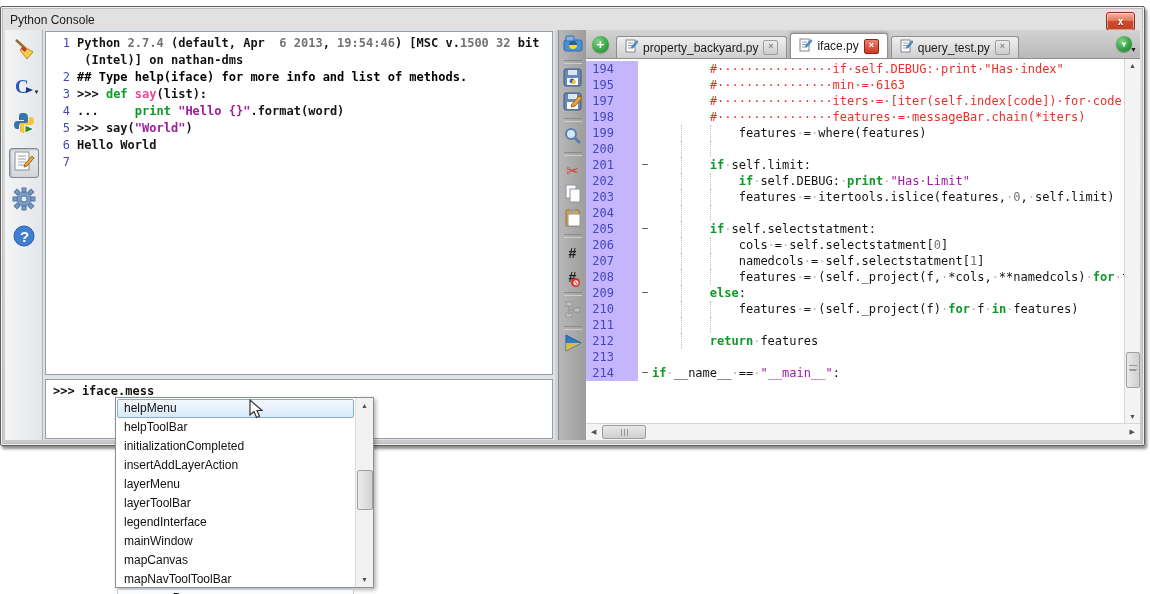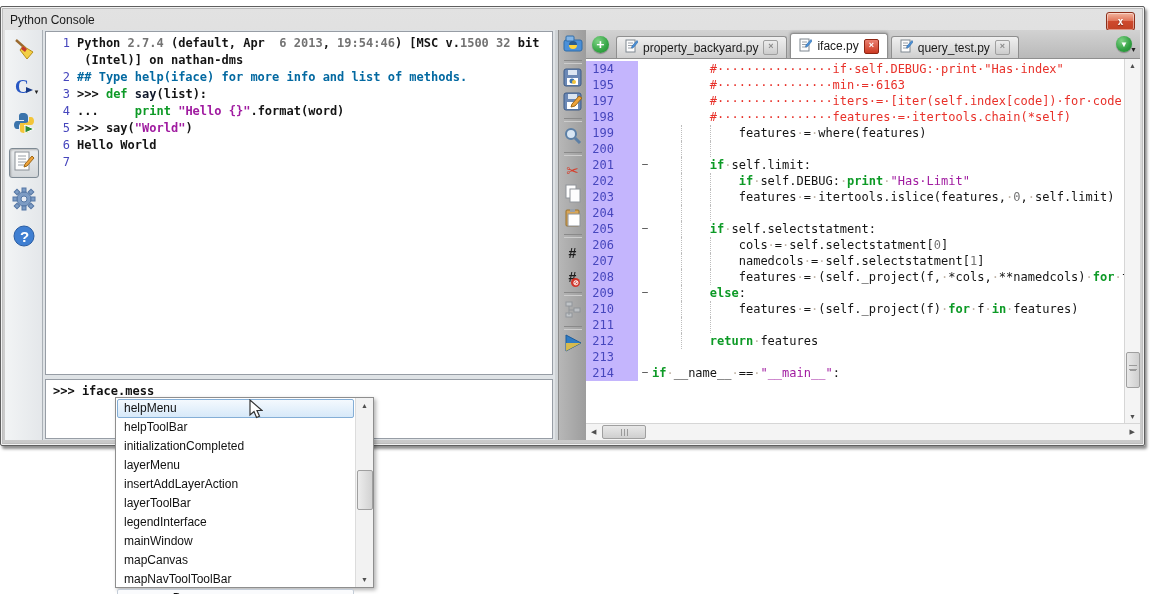--- a/index.html
+++ b/index.html
@@ -38,22 +38,22 @@
   .c-line{display:flex;font:bold 12px/17px "DejaVu Sans Mono",monospace;white-space:pre;}
   .c-ln{width:24px;text-align:right;padding-right:7px;color:#4646bd;font-weight:normal;flex:none;}
   .c-code{white-space:pre;}
   .in-text{padding-left:7px;font:bold 12px/17px "DejaVu Sans Mono",monospace;color:#111;}
 
   
   .tk-t{color:#141414;}
   .tk-k{color:#0d9a26;font-weight:bold;}
   .tk-s{color:#a01ba0;}
   .tk-n{color:#737373;}
-  .tk-g{color:#0369a1;}
-  .tk-f{color:#0f172a;}
+  .tk-g{color:#000000;}
+  .tk-f{color:#ec4899;}
   .tk-c{color:#e8312a;}
   .tk-w{color:#c0b4a6;}
 
   .splitter{width:3px;background:#cfd3d6;}
 
   
   .editor-toolbar{width:27px;background:linear-gradient(to right,#b7b7b7,#9d9d9d);
     border-left:1px solid #8c8c8c;display:flex;flex-direction:column;align-items:center;
     padding-top:5px;gap:4px;}
   .ebtn{width:22px;height:20px;display:flex;align-items:center;justify-content:center;}
@@ -341,21 +341,21 @@
           <div class="tablist-btn">
               <span>▼</span>
             </div>
           <div class="tablist-caret">▼</div>
         </div>
         <div class="editor-body">
           <div class="e-lines" id="editor-lines">
               <div class="e-line"><span class="e-ln">194</span><span class="e-fold"></span><span class="e-code"><span class="tk-t">        </span><span class="tk-c">#················if·self.DEBUG:·print·"Has·index"</span></span></div>
               <div class="e-line"><span class="e-ln">195</span><span class="e-fold"></span><span class="e-code"><span class="tk-t">        </span><span class="tk-c">#················min·=·6163</span></span></div>
               <div class="e-line"><span class="e-ln">197</span><span class="e-fold"></span><span class="e-code"><span class="tk-t">        </span><span class="tk-c">#················iters·=·[iter(self.index[code])·for·code·in·xrange</span></span></div>
-              <div class="e-line"><span class="e-ln">198</span><span class="e-fold"></span><span class="e-code"><span class="tk-t">        </span><span class="tk-c">#················features·=·itertools.chain(*self)</span></span></div>
+              <div class="e-line"><span class="e-ln">198</span><span class="e-fold"></span><span class="e-code"><span class="tk-t">        </span><span class="tk-c">#················features·=·messageBar.chain(*iters)</span></span></div>
               <div class="e-line"><span class="e-ln">199</span><span class="e-fold"></span><span class="e-code"><span class="guide" style="left: 4ch;"></span><span class="guide" style="left: 8ch;"></span><span class="tk-t">            </span><span class="tk-t">features</span><span class="tk-w">·</span><span class="tk-t">=</span><span class="tk-w">·</span><span class="tk-t">where(features)</span></span></div>
               <div class="e-line"><span class="e-ln">200</span><span class="e-fold"></span><span class="e-code"><span class="guide" style="left: 4ch;"></span><span class="guide" style="left: 8ch;"></span></span></div>
               <div class="e-line"><span class="e-ln">201</span><span class="e-fold">−</span><span class="e-code"><span class="guide" style="left: 4ch;"></span><span class="tk-t">        </span><span class="tk-k">if</span><span class="tk-w">·</span><span class="tk-t">self.limit:</span></span></div>
               <div class="e-line"><span class="e-ln">202</span><span class="e-fold"></span><span class="e-code"><span class="guide" style="left: 4ch;"></span><span class="guide" style="left: 8ch;"></span><span class="tk-t">            </span><span class="tk-k">if</span><span class="tk-w">·</span><span class="tk-t">self.DEBUG:</span><span class="tk-w">·</span><span class="tk-k">print</span><span class="tk-w">·</span><span class="tk-s">"Has·Limit"</span></span></div>
               <div class="e-line"><span class="e-ln">203</span><span class="e-fold"></span><span class="e-code"><span class="guide" style="left: 4ch;"></span><span class="guide" style="left: 8ch;"></span><span class="tk-t">            </span><span class="tk-t">features</span><span class="tk-w">·</span><span class="tk-t">=</span><span class="tk-w">·</span><span class="tk-t">itertools.islice(features,</span><span class="tk-w">·</span><span class="tk-n">0</span><span class="tk-t">,</span><span class="tk-w">·</span><span class="tk-t">self.limit)</span></span></div>
               <div class="e-line"><span class="e-ln">204</span><span class="e-fold"></span><span class="e-code"><span class="guide" style="left: 4ch;"></span><span class="guide" style="left: 8ch;"></span></span></div>
               <div class="e-line"><span class="e-ln">205</span><span class="e-fold">−</span><span class="e-code"><span class="guide" style="left: 4ch;"></span><span class="tk-t">        </span><span class="tk-k">if</span><span class="tk-w">·</span><span class="tk-t">self.selectstatment:</span></span></div>
               <div class="e-line"><span class="e-ln">206</span><span class="e-fold"></span><span class="e-code"><span class="guide" style="left: 4ch;"></span><span class="guide" style="left: 8ch;"></span><span class="tk-t">            </span><span class="tk-t">cols</span><span class="tk-w">·</span><span class="tk-t">=</span><span class="tk-w">·</span><span class="tk-t">self.selectstatment[</span><span class="tk-n">0</span><span class="tk-t">]</span></span></div>
               <div class="e-line"><span class="e-ln">207</span><span class="e-fold"></span><span class="e-code"><span class="guide" style="left: 4ch;"></span><span class="guide" style="left: 8ch;"></span><span class="tk-t">            </span><span class="tk-t">namedcols</span><span class="tk-w">·</span><span class="tk-t">=</span><span class="tk-w">·</span><span class="tk-t">self.selectstatment[</span><span class="tk-n">1</span><span class="tk-t">]</span></span></div>
               <div class="e-line"><span class="e-ln">208</span><span class="e-fold"></span><span class="e-code"><span class="guide" style="left: 4ch;"></span><span class="guide" style="left: 8ch;"></span><span class="tk-t">            </span><span class="tk-t">features</span><span class="tk-w">·</span><span class="tk-t">=</span><span class="tk-w">·</span><span class="tk-t">(self._project(f,</span><span class="tk-w">·</span><span class="tk-t">*cols,</span><span class="tk-w">·</span><span class="tk-t">**namedcols)</span><span class="tk-w">·</span><span class="tk-k">for</span><span class="tk-w">·</span><span class="tk-t">f</span><span class="tk-w">·</span></span></div>
@@ -388,22 +388,22 @@
       </div>
 
     </div>
   </div>
 
   <div class="dropdown">
     <div class="ac-list" id="ac-items">
         <div class="ac-item selected">helpMenu</div>
         <div class="ac-item">helpToolBar</div>
         <div class="ac-item">initializationCompleted</div>
+        <div class="ac-item">insertAddLayerAction</div>
         <div class="ac-item">layerMenu</div>
-        <div class="ac-item">insertAddLayerAction</div>
         <div class="ac-item">layerToolBar</div>
         <div class="ac-item">legendInterface</div>
         <div class="ac-item">mainWindow</div>
         <div class="ac-item">mapCanvas</div>
         <div class="ac-item">mapNavToolToolBar</div>
         <div class="ac-item outlined">messageBar</div>
       </div>
     <div class="ac-scroll">
       <div class="ac-up" style="top:4px;">▲</div>
       <div class="ac-thumb"></div>

